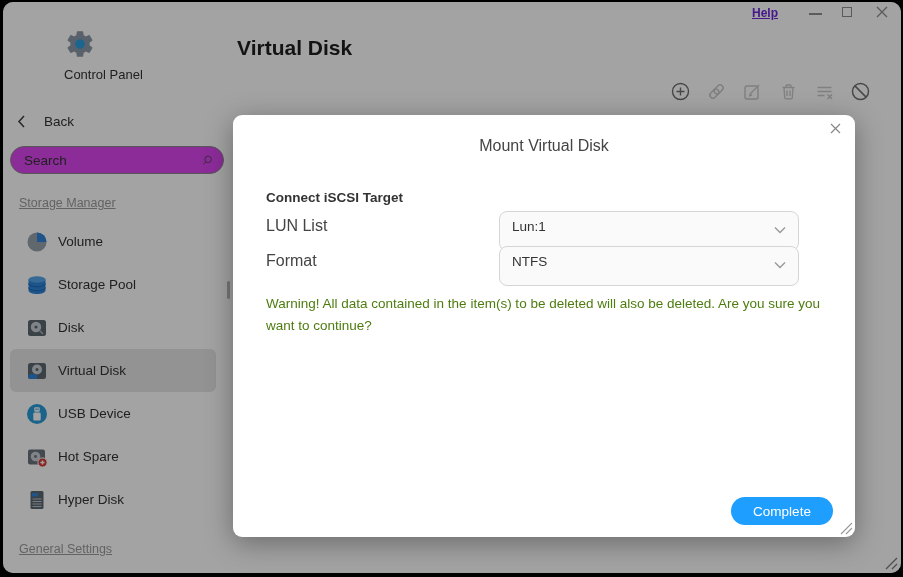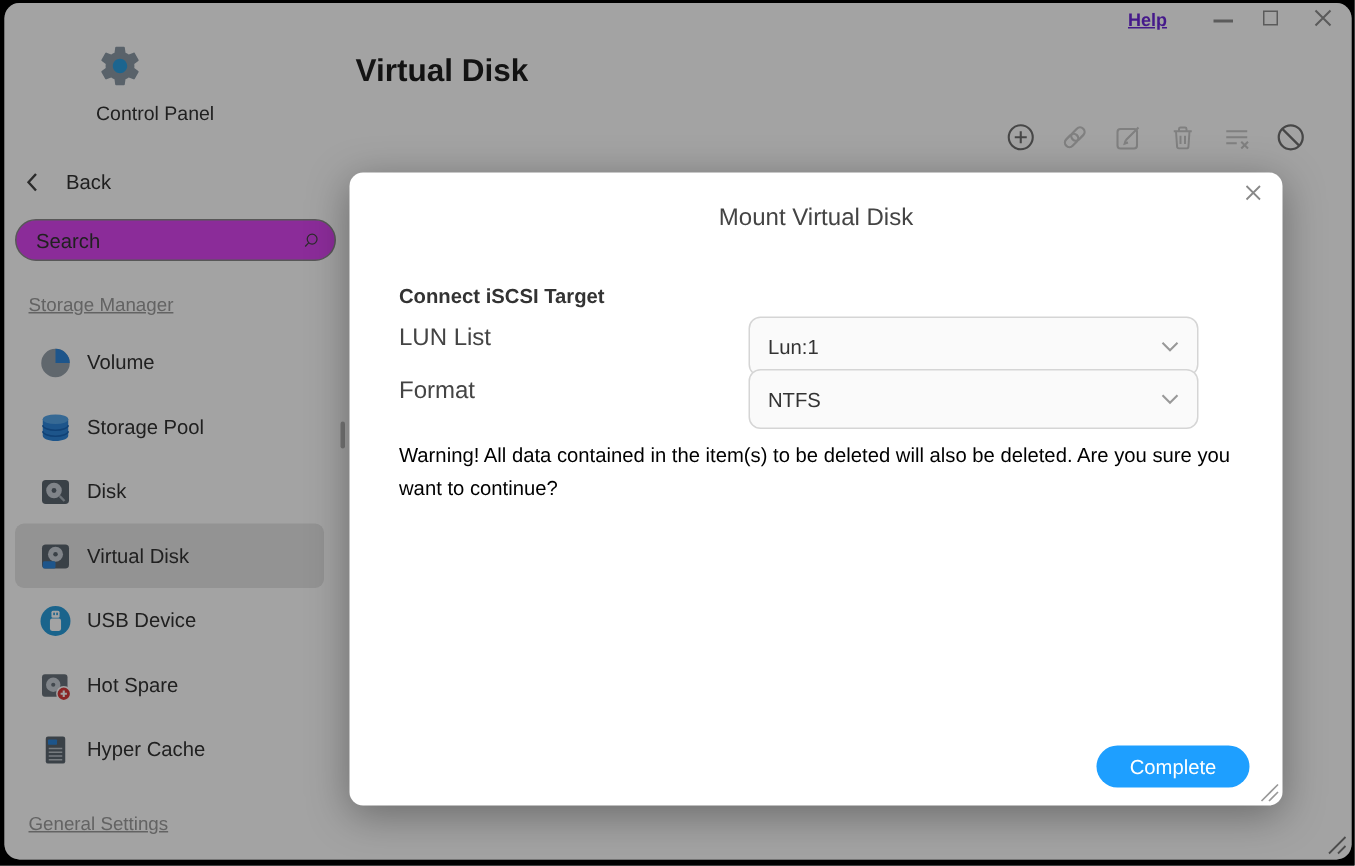--- a/index.html
+++ b/index.html
@@ -49,26 +49,26 @@
 
   
   .modal { position:absolute; left:230px; top:113px; width:622px; height:422px;
            background:#fff; border-radius:9px; z-index:60;
            box-shadow:0 6px 28px rgba(0,0,0,0.35); }
   .modal-close { position:absolute; top:8px; right:14px; width:11px; height:11px; cursor:pointer; }
   .modal-title { text-align:center; padding-top:22px; font-size:16px; color:#444; }
   .modal-section { position:absolute; left:33px; top:75px; font-size:13.5px; font-weight:bold; color:#333; }
   .f-label { position:absolute; left:33px; height:29px; line-height:29px; font-size:16px; color:#444; }
   .f-select { position:absolute; left:266px; width:300px; height:40px; border:1px solid #d5d5d5;
-              border-radius:8px; background:#fafafa; display:flex; align-items:center;
-              padding:4px 12px; cursor:pointer; }
+              border-radius:8px; background:#fafafa; display:flex; align-items:flex-end;
+              padding:16px 12px; cursor:pointer; }
   .f-select .val { flex:1; font-size:13.5px; color:#333; }
   .row1 { top:96px; } .row2 { top:131px; }
   .warning { position:absolute; left:33px; top:178px; width:558px; font-size:13.5px;
-             color:#000000; line-height:22px; }
+             color:#4d7c0f; line-height:22px; }
   .complete-btn { position:absolute; right:22px; bottom:12px; width:102px; height:28px;
                   border:none; border-radius:15px; background:#1e9fff; color:#fff;
                   font-size:13.5px; font-family:inherit; cursor:pointer; }
   .modal-grip { position:absolute; right:2px; bottom:2px; width:15px; height:15px; cursor:nwse-resize; }
 </style>
 </head>
 <body>
 
 <div class="window">
 
@@ -195,21 +195,21 @@
       </svg>
       <span class="nlabel">Hot Spare</span>
     </div>
 
     <div class="nav-row">
       <svg class="nicon" viewBox="0 0 24 24">
         <rect x="5.5" y="3" width="13" height="18" rx="1.5" fill="#5c6670"></rect>
         <rect x="7" y="5" width="6" height="3.5" rx="0.5" fill="#2e86d9"></rect>
         <path d="M7.5 11 h9 M7.5 13.5 h9 M7.5 16 h9 M7.5 18.5 h9" stroke="#b9c0c7" stroke-width="1"></path>
       </svg>
-      <span class="nlabel">Hyper Cache</span>
+      <span class="nlabel">Hyper Disk</span>
     </div>
 
   </div>
 
   <div class="section-label" style="top:540px;">General Settings</div>
 
   <div class="scroll-thumb"></div>
 
   <svg class="win-grip" viewBox="0 0 16 16">
     <path d="M15 4 L4 15 M15 10 L10 15" stroke="#777" stroke-width="1.2" fill="none"></path>

